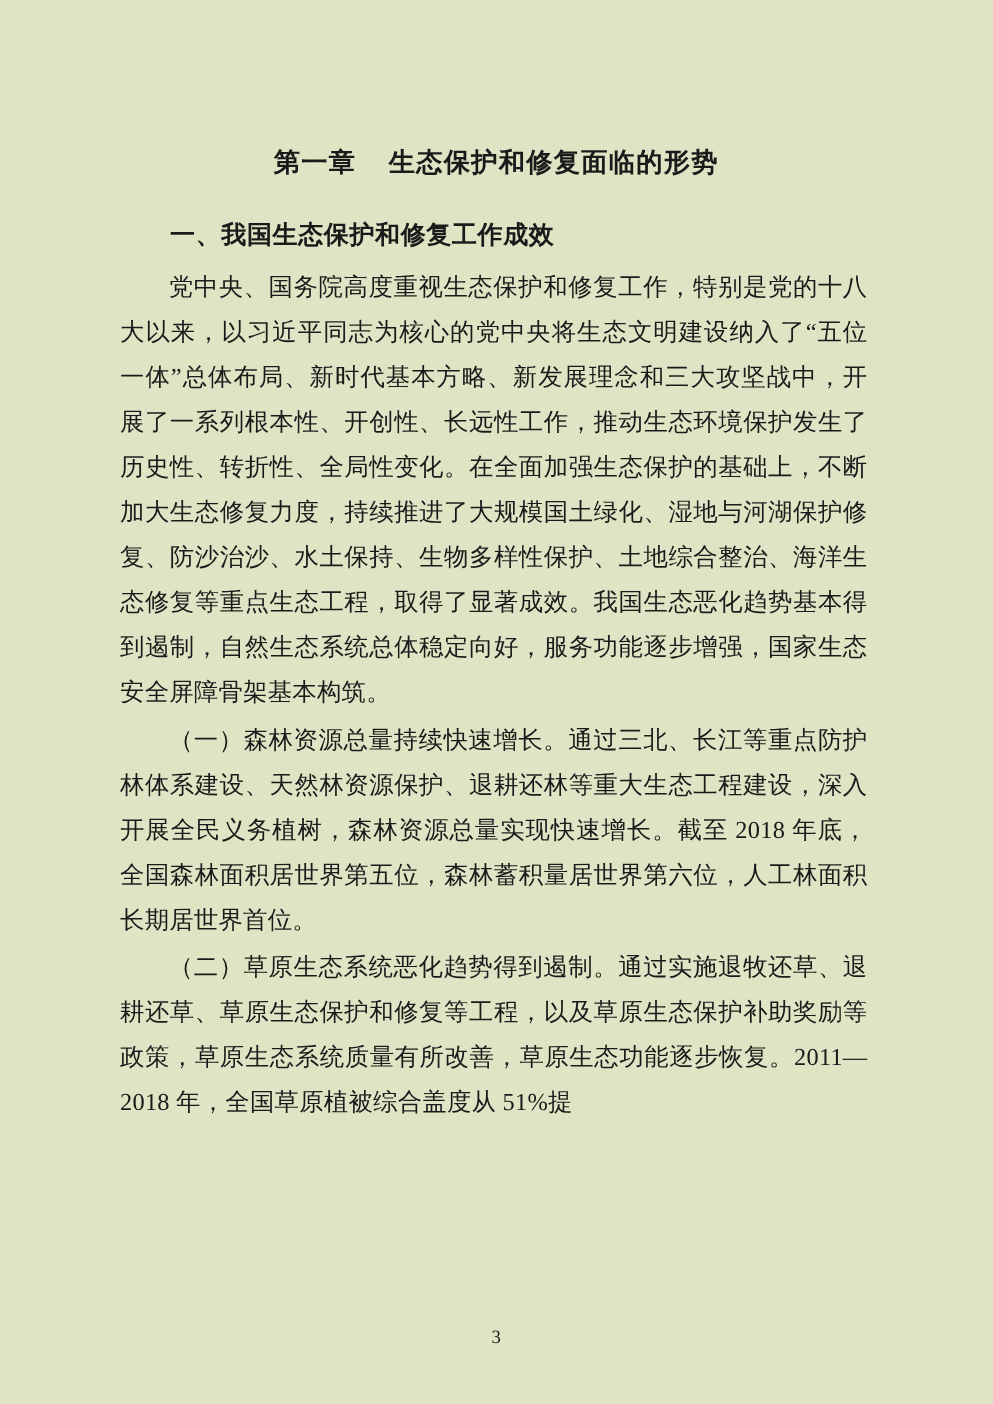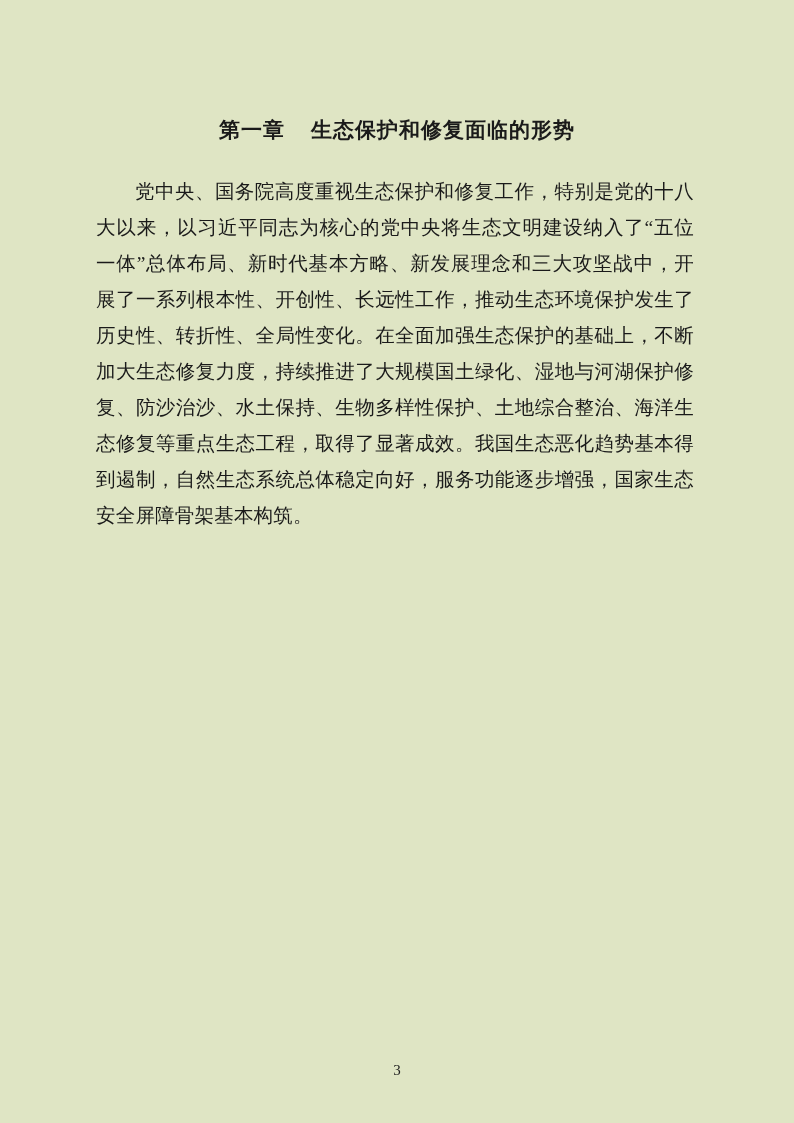--- a/index.html
+++ b/index.html
@@ -66,18 +66,21 @@
 </style>
 </head>
 <body>
 
 <div class="page">
 
   <div class="chapter-title">
     <span>第一章</span><span class="gap"></span><span>生态保护和修复面临的形势</span>
   </div>
 
+  <div class="section-heading">一、我国生态保护和修复工作成效</div>
 
   <p class="body-text">党中央、国务院高度重视生态保护和修复工作，特别是党的十八大以来，以习近平同志为核心的党中央将生态文明建设纳入了“五位一体”总体布局、新时代基本方略、新发展理念和三大攻坚战中，开展了一系列根本性、开创性、长远性工作，推动生态环境保护发生了历史性、转折性、全局性变化。在全面加强生态保护的基础上，不断加大生态修复力度，持续推进了大规模国土绿化、湿地与河湖保护修复、防沙治沙、水土保持、生物多样性保护、土地综合整治、海洋生态修复等重点生态工程，取得了显著成效。我国生态恶化趋势基本得到遏制，自然生态系统总体稳定向好，服务功能逐步增强，国家生态安全屏障骨架基本构筑。</p>
+  <p class="body-text">（一）森林资源总量持续快速增长。通过三北、长江等重点防护林体系建设、天然林资源保护、退耕还林等重大生态工程建设，深入开展全民义务植树，森林资源总量实现快速增长。截至 2018 年底，全国森林面积居世界第五位，森林蓄积量居世界第六位，人工林面积长期居世界首位。</p>
+  <p class="body-text">（二）草原生态系统恶化趋势得到遏制。通过实施退牧还草、退耕还草、草原生态保护和修复等工程，以及草原生态保护补助奖励等政策，草原生态系统质量有所改善，草原生态功能逐步恢复。2011—2018 年，全国草原植被综合盖度从 51%提</p>
 
 </div>
 
 <div class="page-number">3</div>
 
 </body></html>

